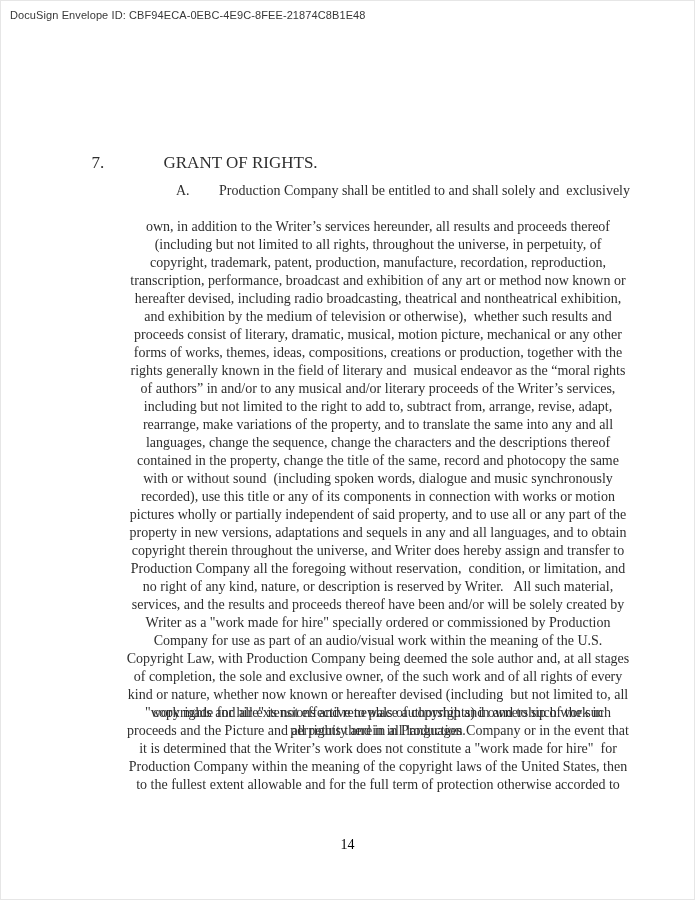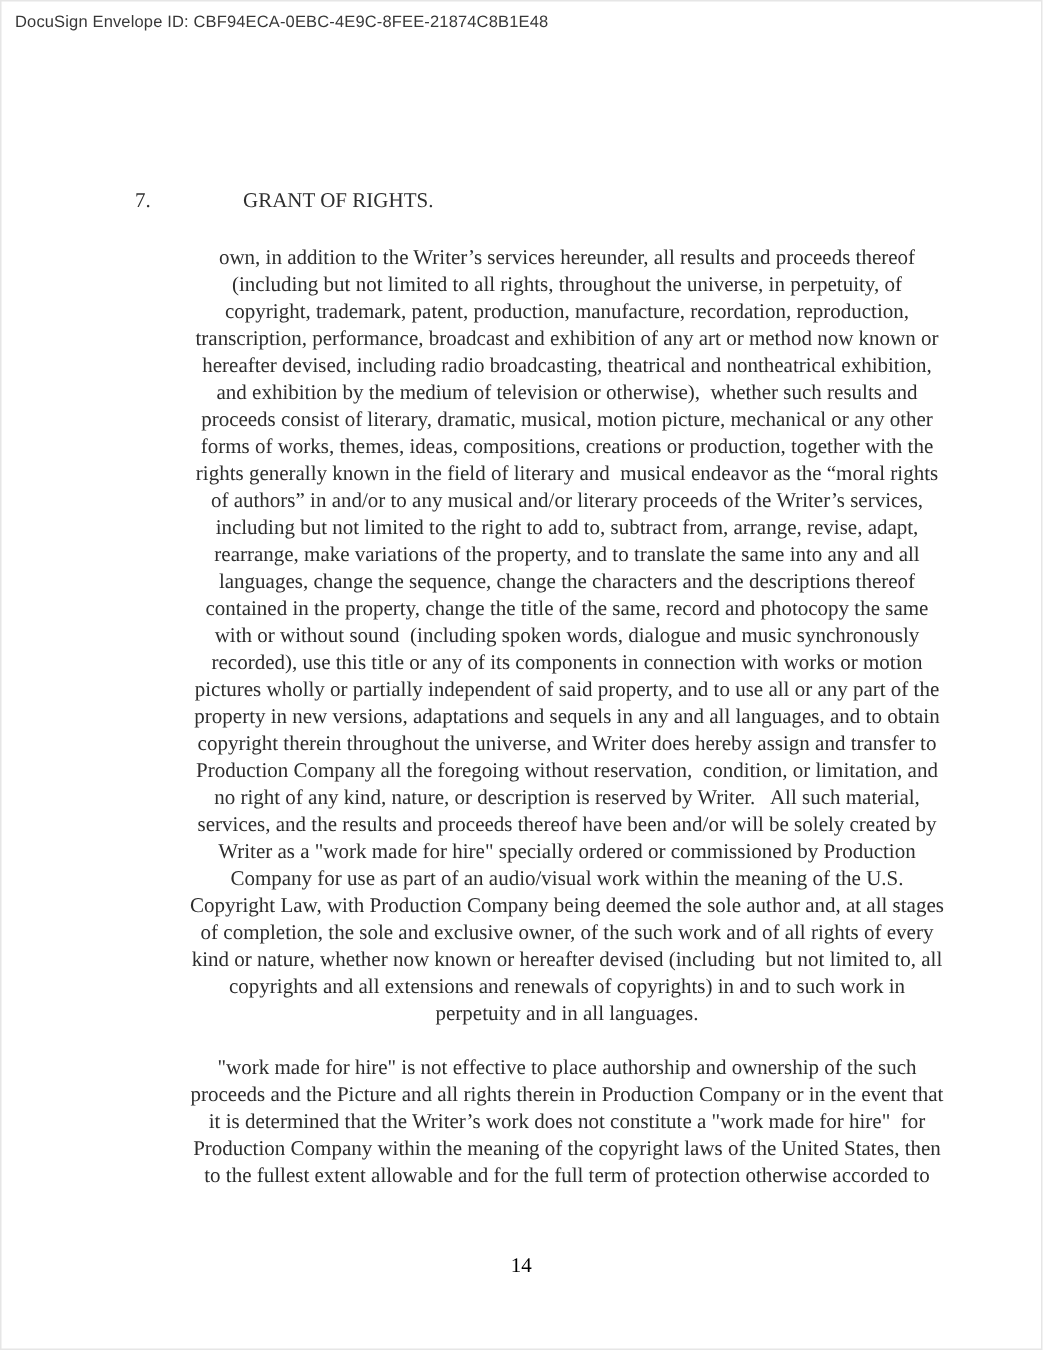--- a/index.html
+++ b/index.html
@@ -20,22 +20,22 @@
     top: 9px;
     font-family: "Liberation Sans", sans-serif;
     font-size: 11px;
     color: #383838;
     letter-spacing: 0.1px;
     white-space: pre;
   }
   .section-heading {
     position: absolute;
     left: 83px;
-    top: 108px;
-    font-size: 14px;
+    top: 136px;
+    font-size: 17px;
     line-height: 18px;
     white-space: pre;
   }
   .sec-num {
     display: inline-block;
     width: 72px;
   }
   .para {
     position: absolute;
     left: 83px;
@@ -64,20 +64,23 @@
 </head>
 <body>
 
 <div class="docusign-header">DocuSign Envelope ID: CBF94ECA-0EBC-4E9C-8FEE-21874C8B1E48</div>
 
 <div class="section-heading">
   <span class="sec-num">7.</span><span class="sec-title">GRANT OF RIGHTS.</span>
 </div>
 
 <div class="para para-a">
+  <div class="first-line">
+    <span class="plabel">A.</span><span class="ptext">Production Company shall be entitled to and shall solely and  exclusively</span>
+  </div>
   <div class="para-body">own, in addition to the Writer’s services hereunder, all results and proceeds thereof
 (including but not limited to all rights, throughout the universe, in perpetuity, of
 copyright, trademark, patent, production, manufacture, recordation, reproduction,
 transcription, performance, broadcast and exhibition of any art or method now known or
 hereafter devised, including radio broadcasting, theatrical and nontheatrical exhibition,
 and exhibition by the medium of television or otherwise),  whether such results and
 proceeds consist of literary, dramatic, musical, motion picture, mechanical or any other
 forms of works, themes, ideas, compositions, creations or production, together with the
 rights generally known in the field of literary and  musical endeavor as the “moral rights
 of authors” in and/or to any musical and/or literary proceeds of the Writer’s services,

